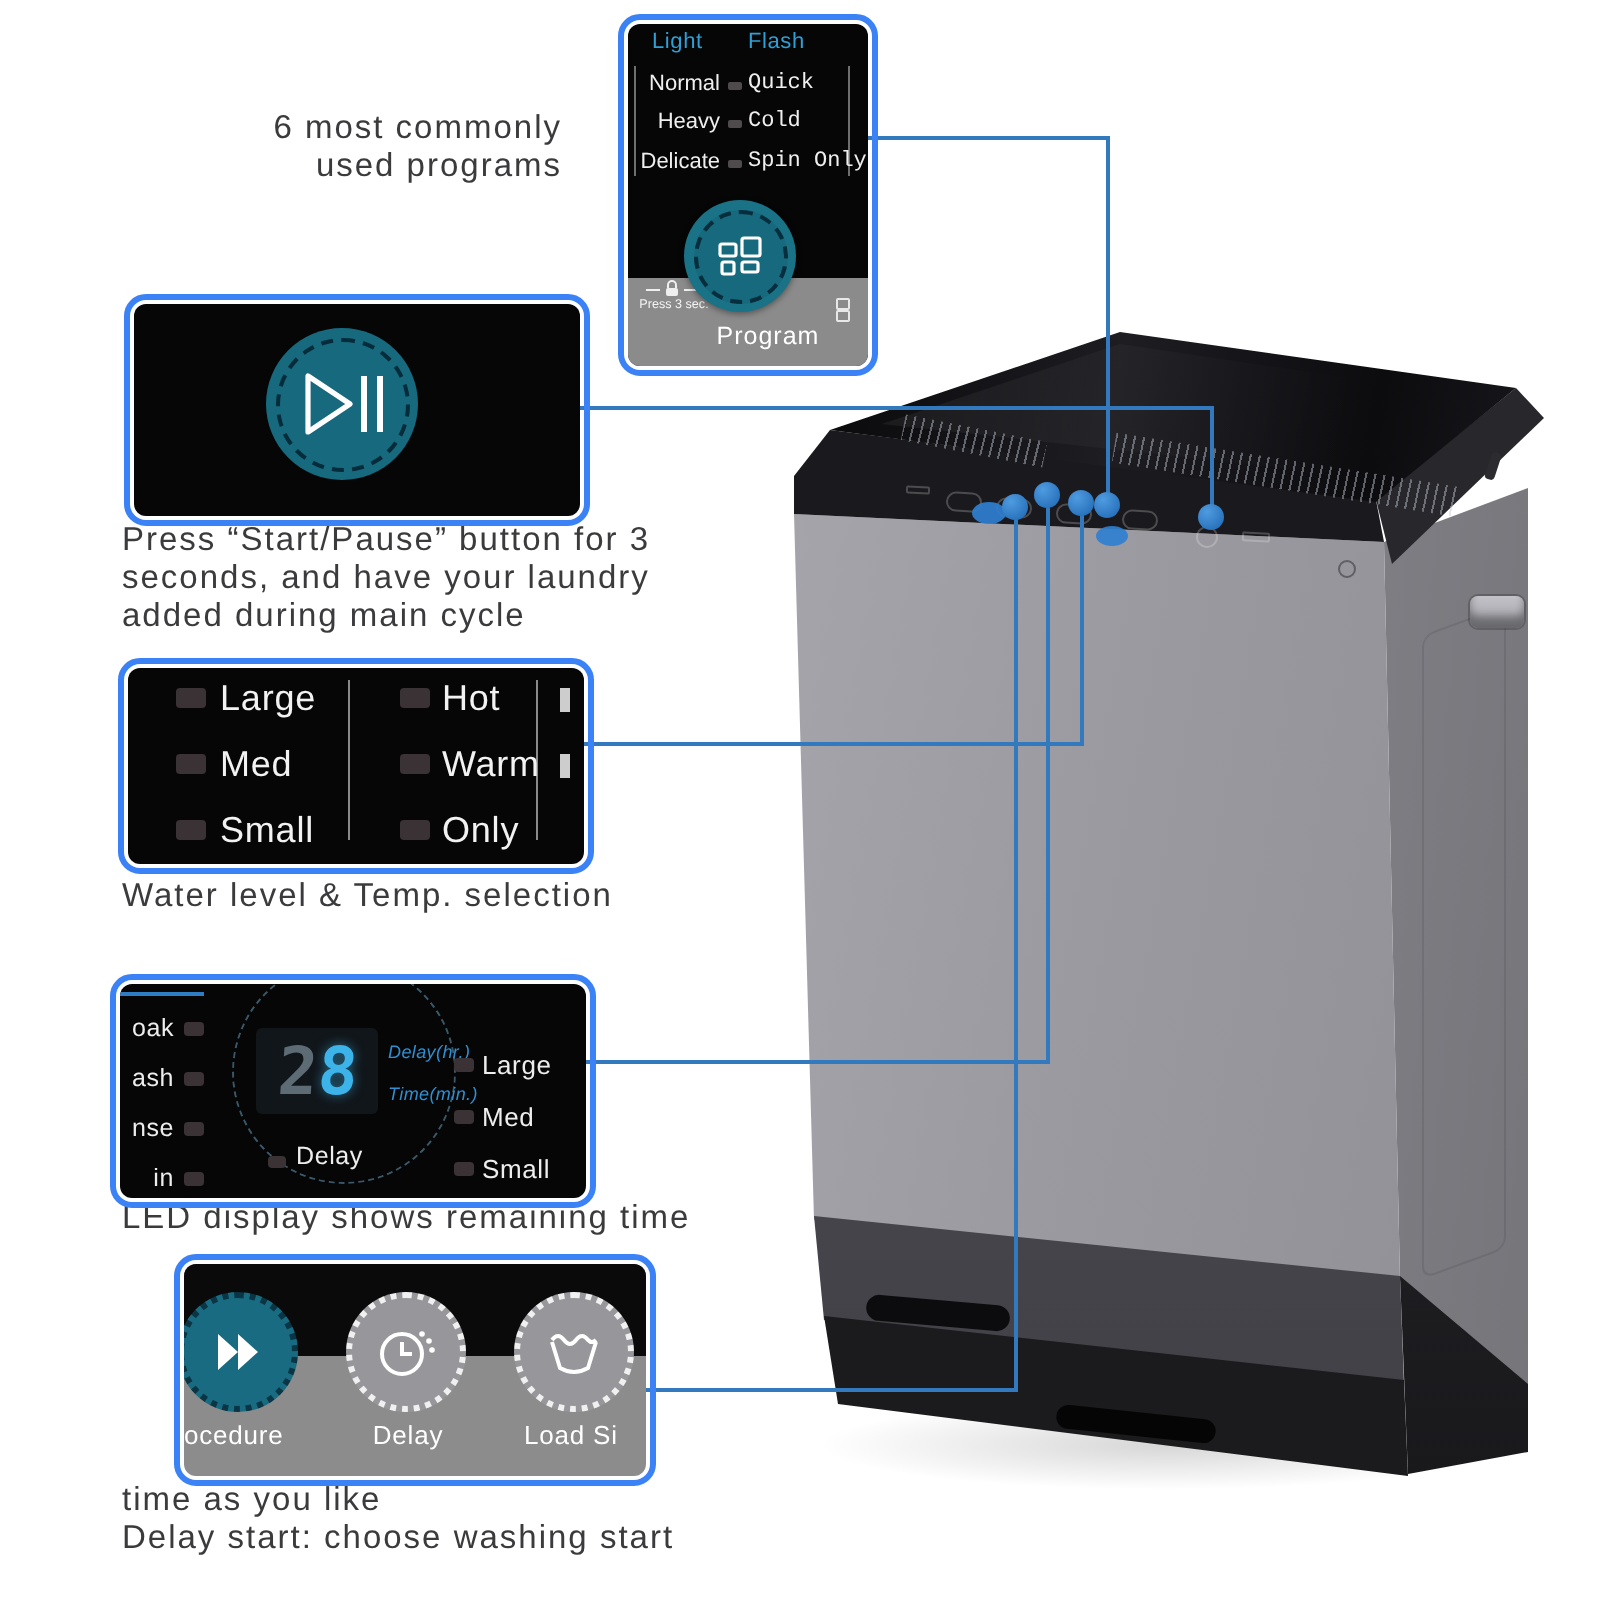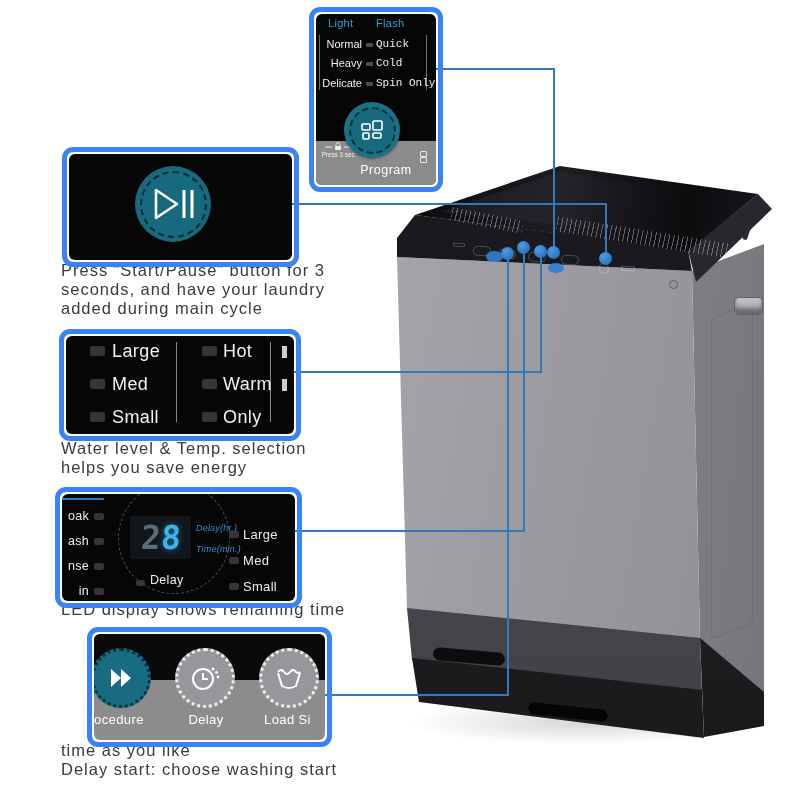--- a/index.html
+++ b/index.html
@@ -3,21 +3,21 @@
 <meta charset="utf-8">
 <style>
   html,body{margin:0;padding:0;background:#fff;}
   .stage{position:relative;width:800px;height:800px;background:#ffffff;overflow:hidden;
          font-family:"Liberation Sans",sans-serif;}
   
   .note{position:absolute;color:#3b3b3d;font-size:16.5px;line-height:19px;letter-spacing:1px;}
   .note div{white-space:nowrap;}
   .note.r{text-align:right;}
   
-  .panel{position:absolute;border:5px solid #3b82f6;border-radius:11px;background:transparent;}
+  .panel{position:absolute;border:3px solid #3b82f6;border-radius:11px;background:transparent;}
   .p-in{position:absolute;inset:2px;background:#060607;border-radius:6px;overflow:hidden;}
   
   .pp-head{position:absolute;top:3px;font-size:11px;color:#2da0d8;letter-spacing:.3px;}
   .pp-row{position:absolute;left:0;width:100%;height:16px;font-size:11px;color:#efefef;}
   .pp-left{position:absolute;left:0;width:46px;text-align:right;}
   .pp-dash{position:absolute;left:50px;top:5px;width:7px;height:4px;background:#4f4a4c;border-radius:1px;}
   .pp-right{position:absolute;left:60px;font-family:Liberation Mono, monospace;}
   .vline{position:absolute;width:1px;background:#6e6e6e;}
   .gray-bar{position:absolute;left:0;right:0;bottom:0;background:#8b8b8b;}
   .prog-btn{position:absolute;width:56px;height:56px;border-radius:50%;background:#1a7286;
@@ -131,29 +131,30 @@
 
   <div class="coval" style="left:486px;top:251px;width:17px;height:11px;"></div>
   <div class="coval" style="left:548px;top:263px;width:16px;height:10px;"></div>
   <div class="cdot" style="left:501px;top:247px;"></div>
   <div class="cdot" style="left:517px;top:241px;"></div>
   <div class="cdot" style="left:534px;top:245px;"></div>
   <div class="cdot" style="left:547px;top:246px;"></div>
   <div class="cdot" style="left:599px;top:252px;"></div>
 
   <div class="note r" style="left:80px;top:55px;width:201px;">
+    <div>6 most commonly</div>
+    <div>used programs</div>
   </div>
   <div class="note" style="left:61px;top:261px;">
     <div>Press “Start/Pause” button for 3</div>
     <div>seconds, and have your laundry</div>
     <div>added during main cycle</div>
   </div>
   <div class="note" style="left:61px;top:439px;">
     <div>Water level &amp; Temp. selection</div>
-    <div>helps you save energy</div>
   </div>
   <div class="note" style="left:61px;top:600px;">
     <div>LED display shows remaining time</div>
   </div>
   <div class="note" style="left:61px;top:741px;">
     <div>time as you like</div>
     <div>Delay start: choose washing start</div>
   </div>
 
   <div class="panel" style="left:309px;top:7px;width:124px;height:175px;">

